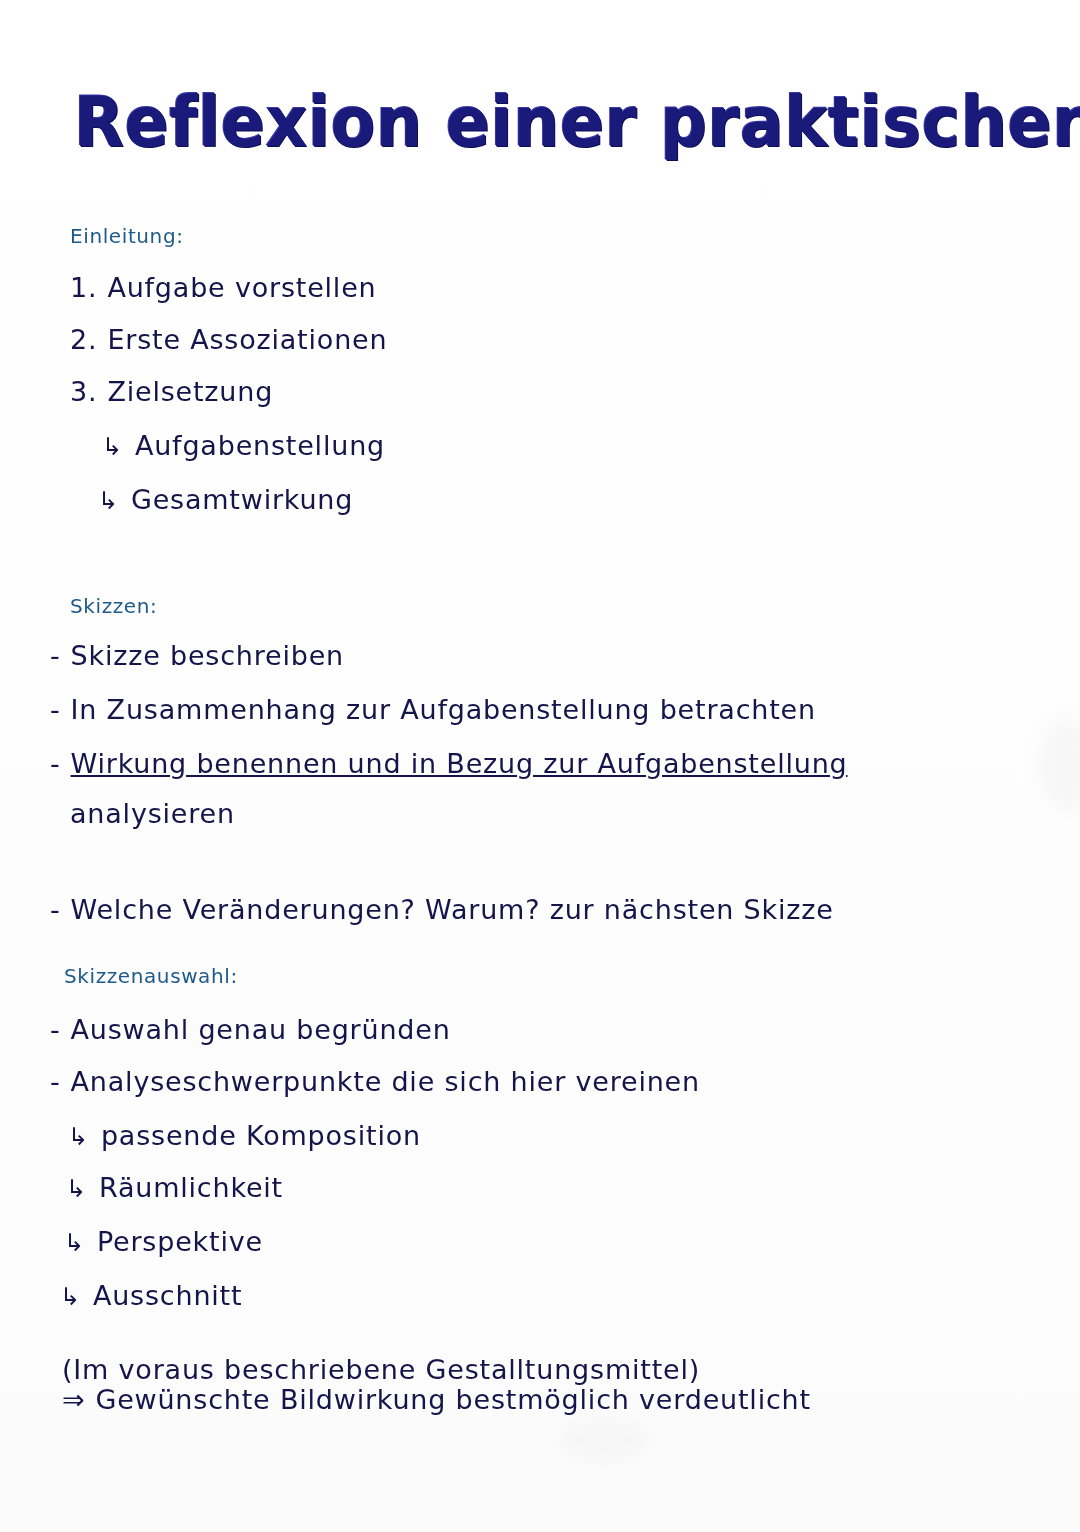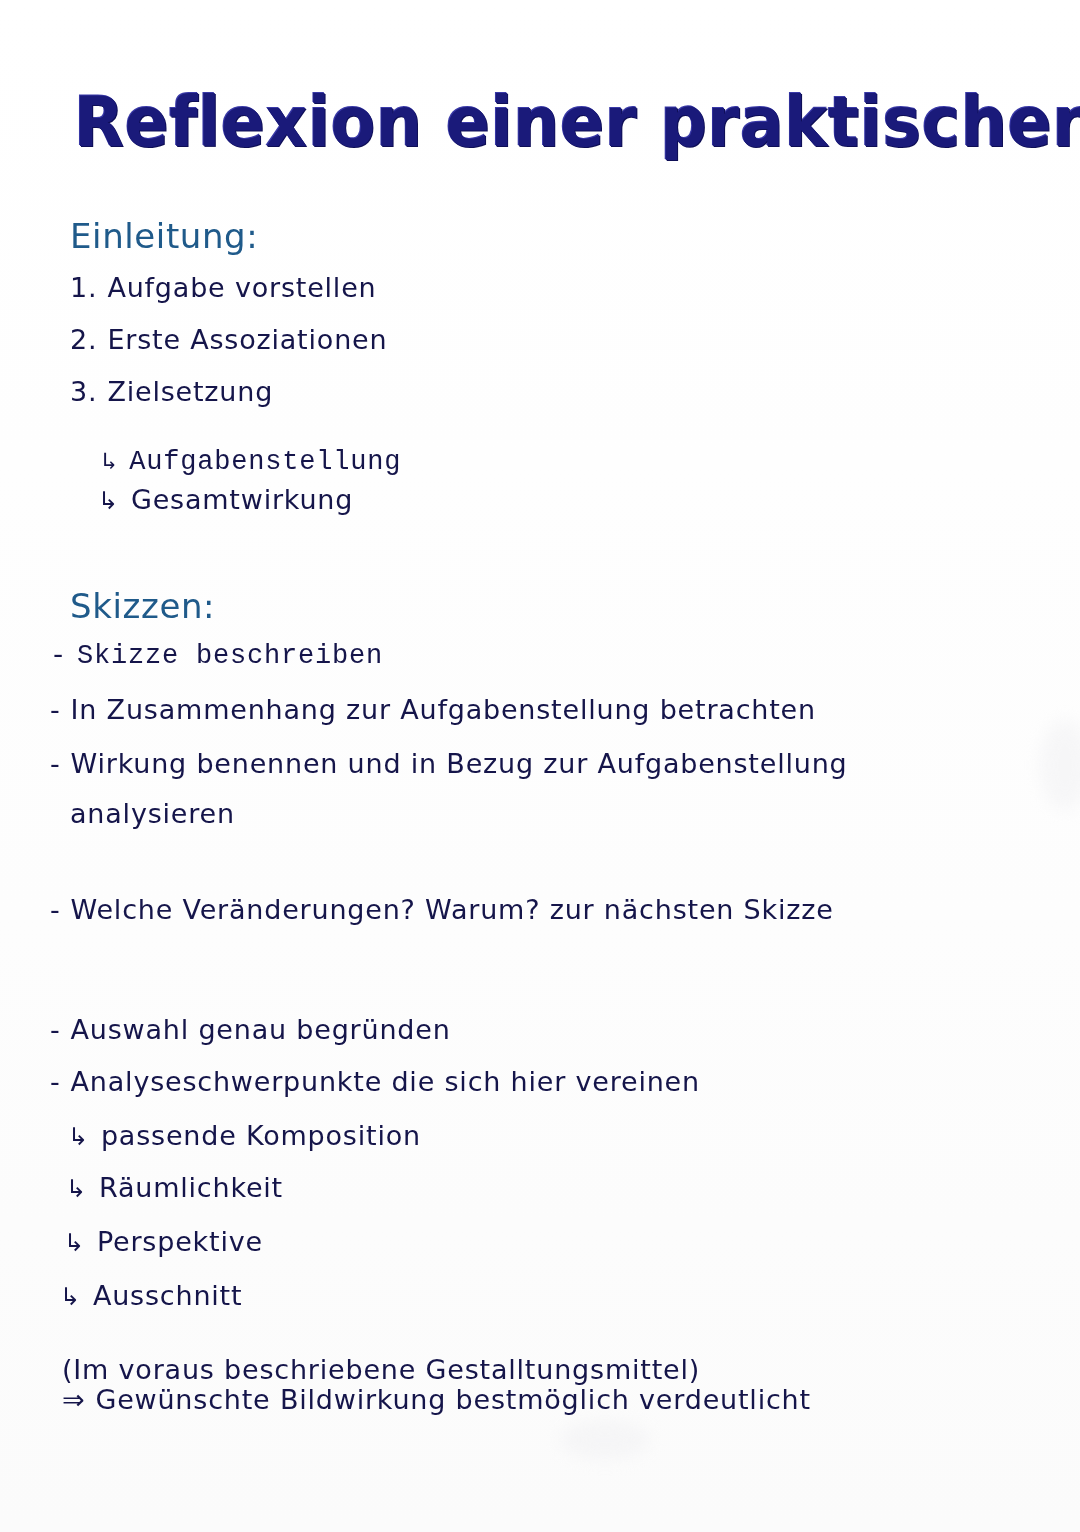--- a/index.html
+++ b/index.html
@@ -33,21 +33,21 @@
       letter-spacing: 0.5px;
       color: var(--title-color);
       text-shadow: 1px 1px 0 #0e0e55, -1px -1px 0 #3a3aa8;
       transform: scaleX(0.93);
       transform-origin: left center;
       white-space: nowrap;
     }
     .heading {
       position: absolute;
       font-family: "DejaVu Sans", sans-serif;
-      font-size: 34px;
+      font-size: 20px;
       line-height: 36px;
       color: var(--heading-color);
       letter-spacing: 0.6px;
       white-space: nowrap;
     }
     .line {
       position: absolute;
       font-family: "DejaVu Sans", sans-serif;
       font-size: 27px;
       line-height: 36px;
@@ -85,45 +85,46 @@
 
   <div class="line" style="left:70px; top:270px;">
     <span class="marker">1.</span><span>Aufgabe vorstellen</span>
   </div>
   <div class="line" style="left:70px; top:322px;">
     <span class="marker">2.</span><span>Erste Assoziationen</span>
   </div>
   <div class="line" style="left:70px; top:374px;">
     <span class="marker">3.</span><span>Zielsetzung</span>
   </div>
-  <div class="line" style="left:102px; top:444px;font-family:Liberation Mono, monospace;">
+  <div class="line" style="left:102px; top:428px;">
     <span class="marker hook">↳</span><span>Aufgabenstellung</span>
   </div>
   <div class="line" style="left:98px; top:482px;text-align:center;">
     <span class="marker hook">↳</span><span>Gesamtwirkung</span>
   </div>
 
   <div class="heading" style="left:70px; top:588px;">Skizzen:</div>
 
-  <div class="line" style="left:50px; top:638px;font-family:Liberation Mono, monospace;">
+  <div class="line" style="left:50px; top:638px;">
     <span class="marker">-</span><span>Skizze beschreiben</span>
   </div>
   <div class="line" style="left:50px; top:692px;">
     <span class="marker">-</span><span>In Zusammenhang zur Aufgabenstellung betrachten</span>
   </div>
-  <div class="line" style="left:50px; top:746px;">
+  <div class="line" style="left:50px; top:746px;text-decoration:underline;">
     <span class="marker">-</span><span>Wirkung benennen und in Bezug zur Aufgabenstellung</span>
   </div>
   <div class="line" style="left:70px; top:796px;text-align:right;">
     <span>analysieren</span>
   </div>
   <div class="line" style="left:50px; top:852px;margin-top:40px;">
     <span class="marker">-</span><span>Welche Veränderungen? Warum? zur nächsten Skizze</span>
   </div>
 
+  <div class="heading" style="left:64px; top:958px;">Skizzenauswahl:</div>
 
   <div class="line" style="left:50px; top:1012px;">
     <span class="marker">-</span><span>Auswahl genau begründen</span>
   </div>
   <div class="line" style="left:50px; top:1064px;">
     <span class="marker">-</span><span>Analyseschwerpunkte die sich hier vereinen</span>
   </div>
   <div class="line" style="left:68px; top:1118px;">
     <span class="marker hook">↳</span><span>passende Komposition</span>
   </div>

